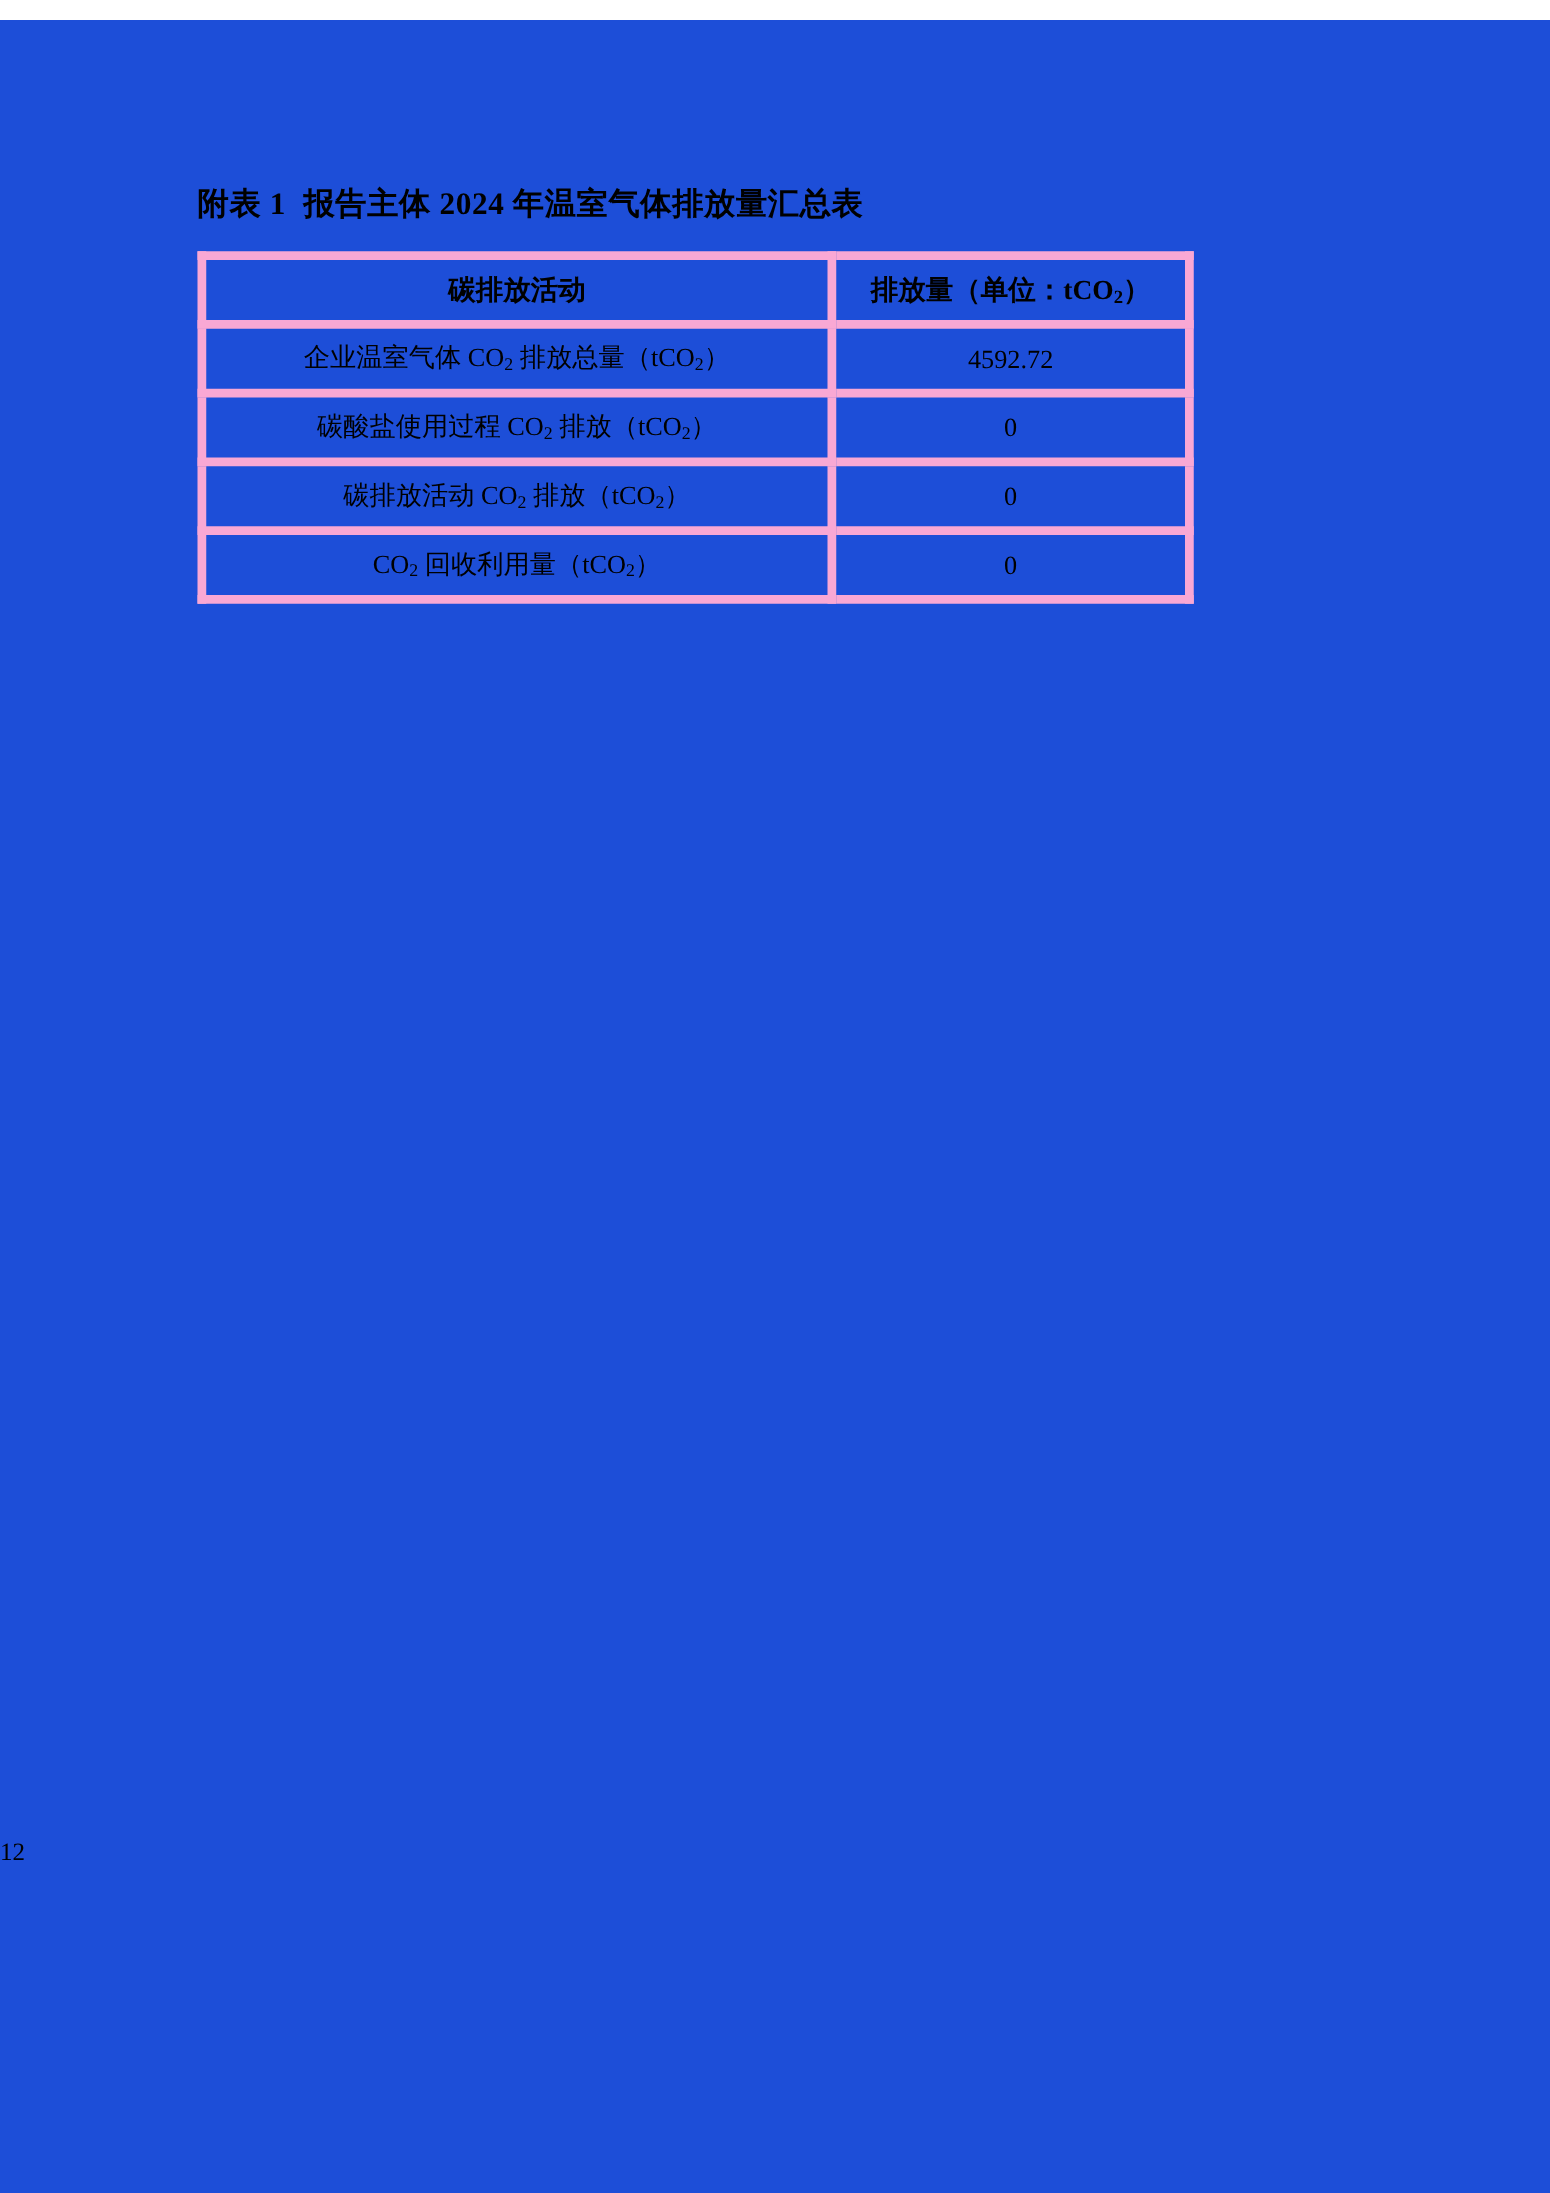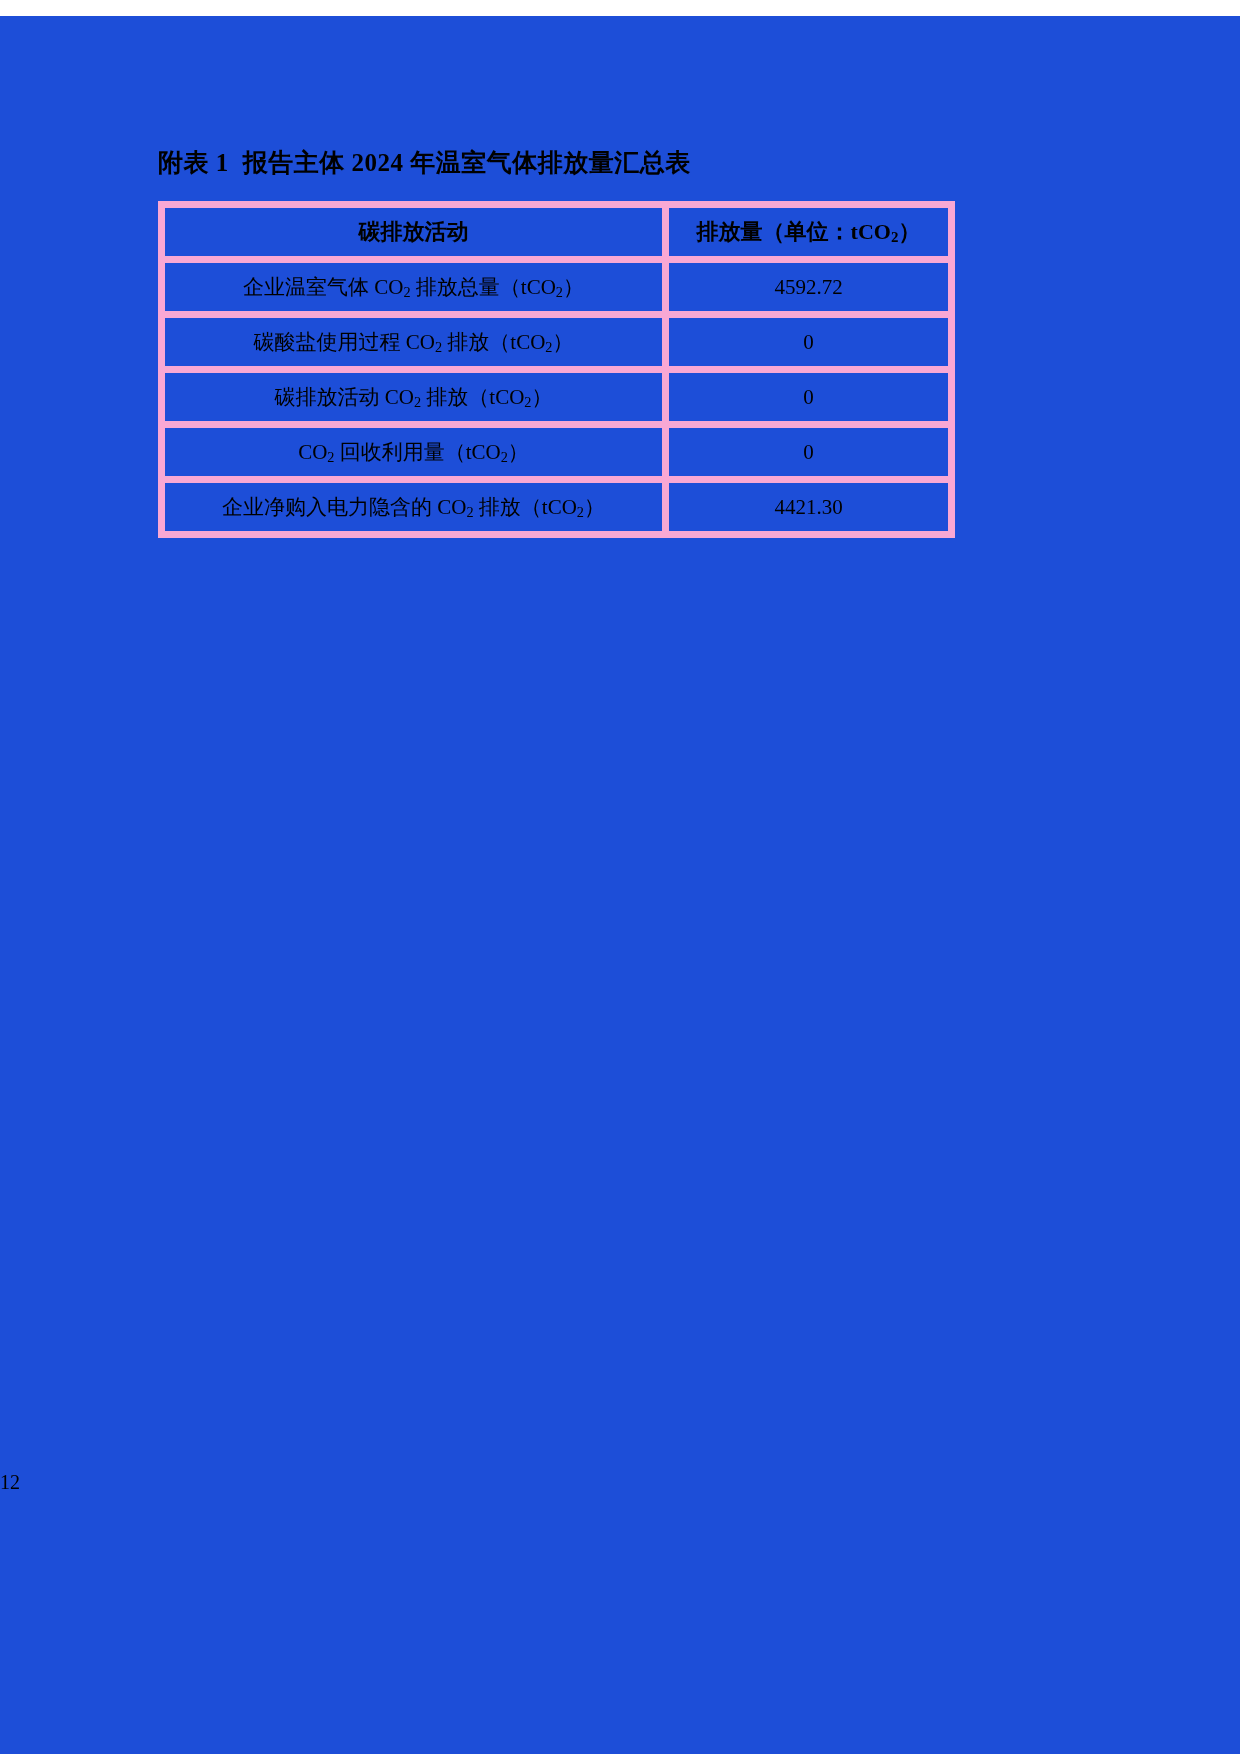--- a/index.html
+++ b/index.html
@@ -102,23 +102,19 @@
           <td>0</td>
         </tr>
         <tr>
           <td><span>碳排放活动 CO</span><sub>2</sub><span> 排放（tCO</span><sub>2</sub><span>）</span></td>
           <td>0</td>
         </tr>
         <tr>
           <td><span>CO</span><sub>2</sub><span> 回收利用量（tCO</span><sub>2</sub><span>）</span></td>
           <td>0</td>
         </tr>
-        <tr>
-          <td><span>企业净购入电力隐含的 CO</span><sub>2</sub><span> 排放（tCO</span><sub>2</sub><span>）</span></td>
-          <td>4421.30</td>
-        </tr>
       </tbody>
     </table>
 
   </div>
 
   <div class="page-number">12</div>
 </div>
 
 </body></html>

